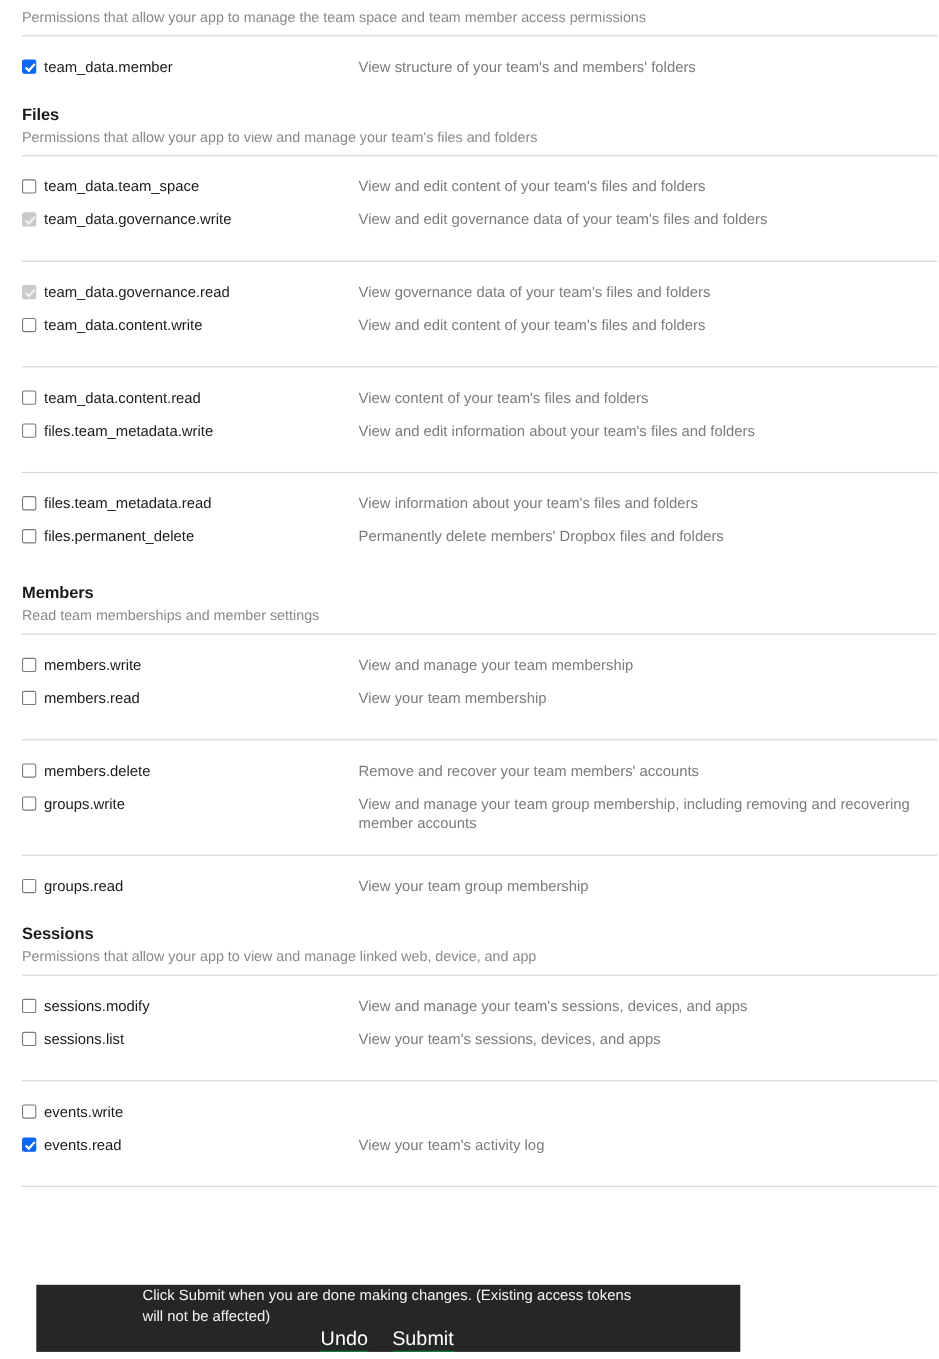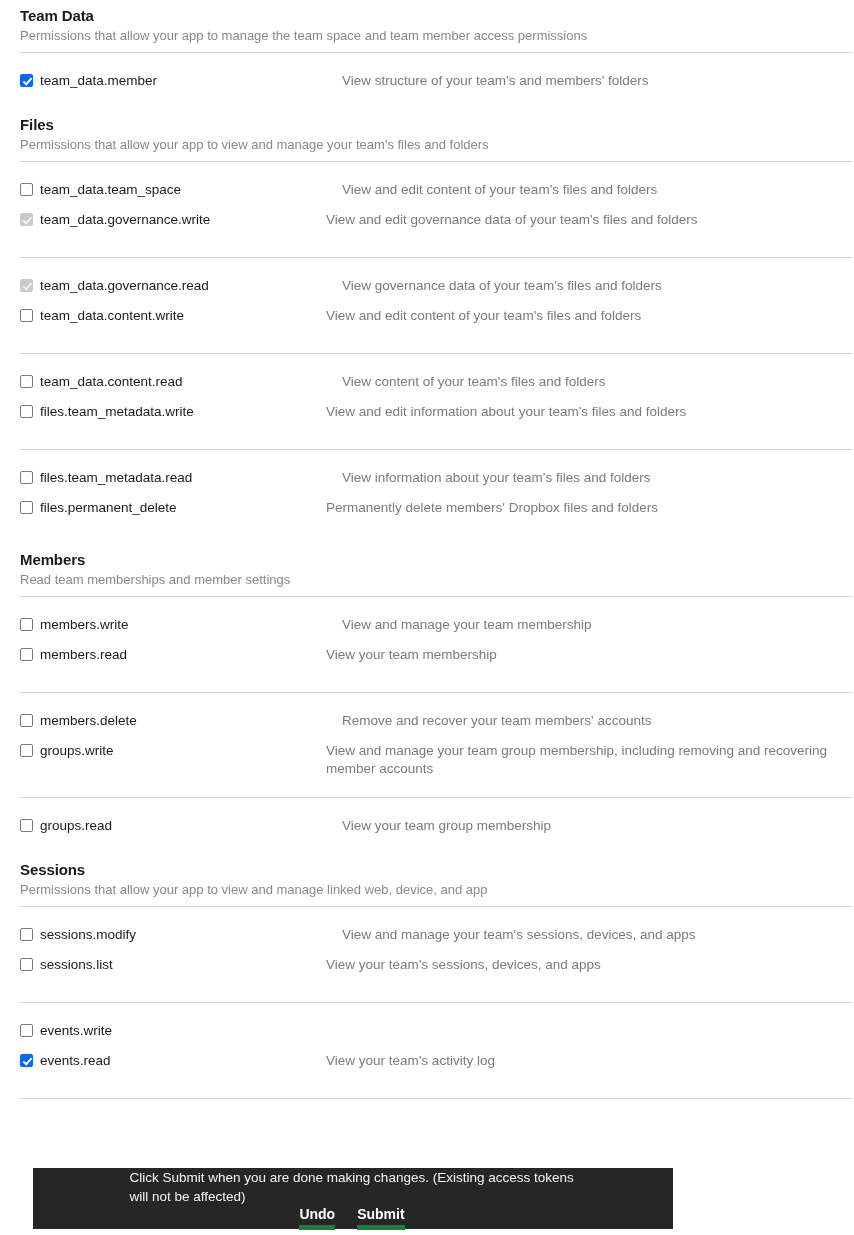--- a/index.html
+++ b/index.html
@@ -63,21 +63,21 @@
     padding-left: 20px;
     padding-right: 2px;
   }
 
   .scope-row {
     display: flex;
     align-items: flex-start;
     min-height: 38px;
     padding-top: 11px;
   }
-  .scope-row.first-in-group { padding-top: 19px; gap: 16px; }
+  .scope-row.first-in-group { padding-top: 19px; }
 
   .scope-left {
     width: 304px;
     flex: 0 0 304px;
     display: flex;
     align-items: flex-start;
     gap: 7px;
   }
 
   
@@ -151,38 +151,37 @@
     max-width: 445px;
   }
   .toast-actions {
     display: flex;
     align-items: center;
     gap: 22px;
     flex: 0 0 auto;
   }
   .toast-btn {
     color: #ffffff;
-    font-size: 14px;
-    font-weight: bold;
-    border-bottom: 5px solid #15803d;
+    font-size: 18px;
+    font-weight: normal;
+    border-bottom: 1px solid #15803d;
     padding-bottom: 3px;
     cursor: pointer;
     user-select: none;
     line-height: 16px;
   }
 </style>
 </head>
 <body>
 
 <div id="page">
 
   <div class="scopes-area" id="scopes-area">
       <div class="section">
         <div class="section-head">
-          <div class="section-title">Team Data</div>
           <div class="section-sub">Permissions that allow your app to manage the team space and team member access permissions</div>
         </div>
       </div>
       <div class="rule tight"></div>
       <div class="group">
         <div class="scope-row first-in-group">
           <div class="scope-left">
             <div class="cb checked"></div>
             <div class="scope-name">team_data.member</div>
           </div>

